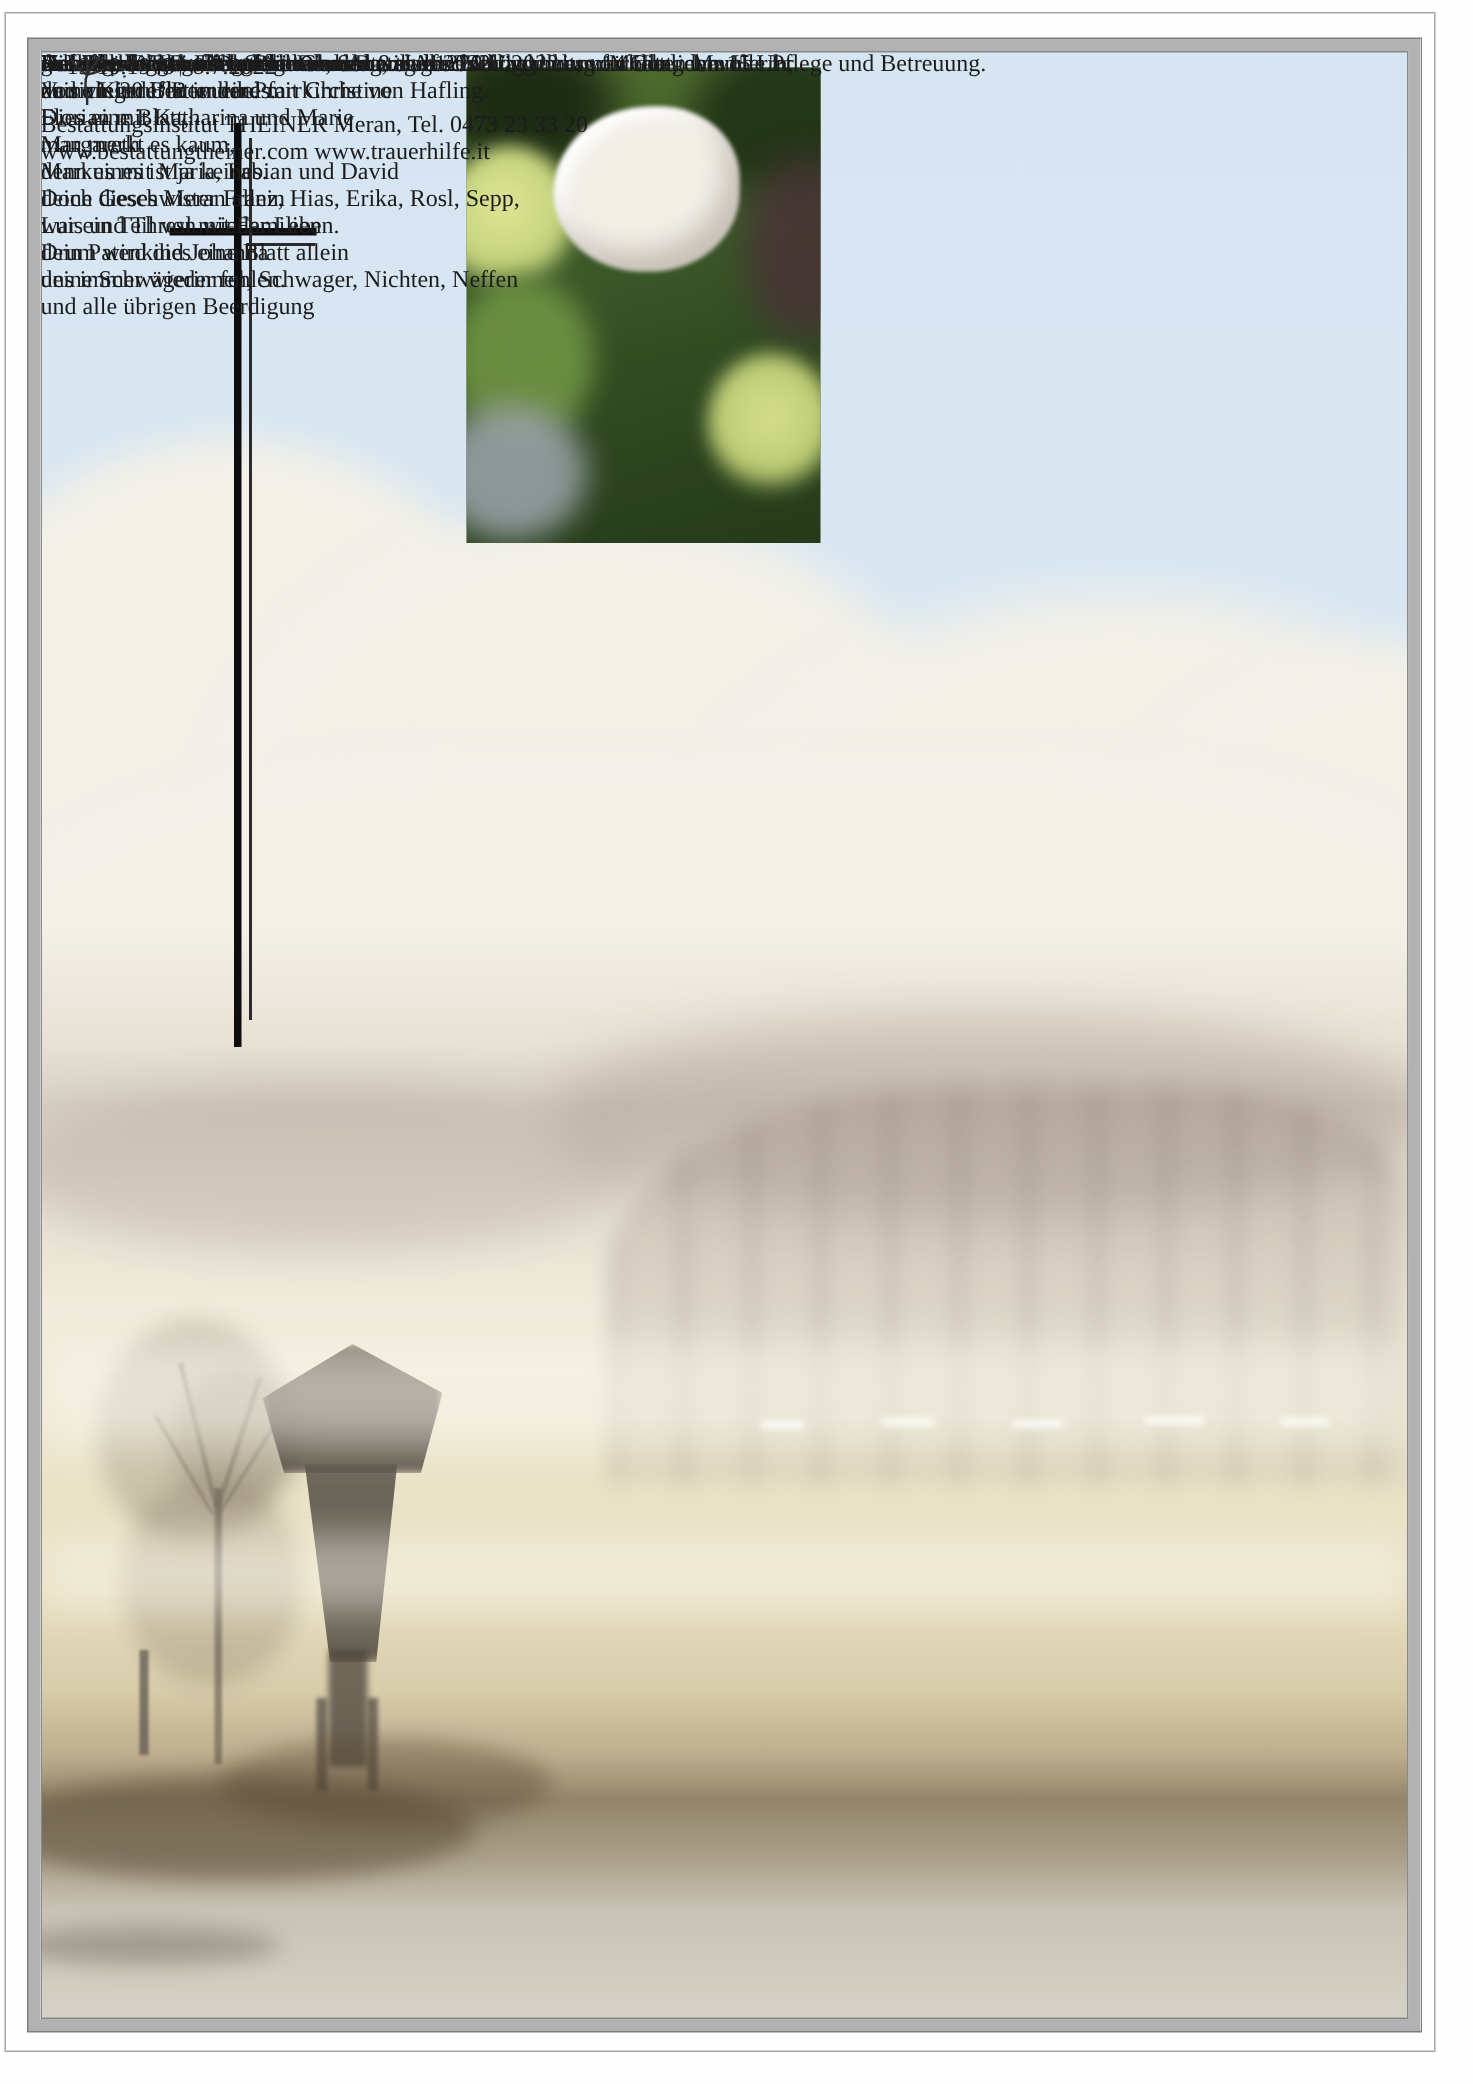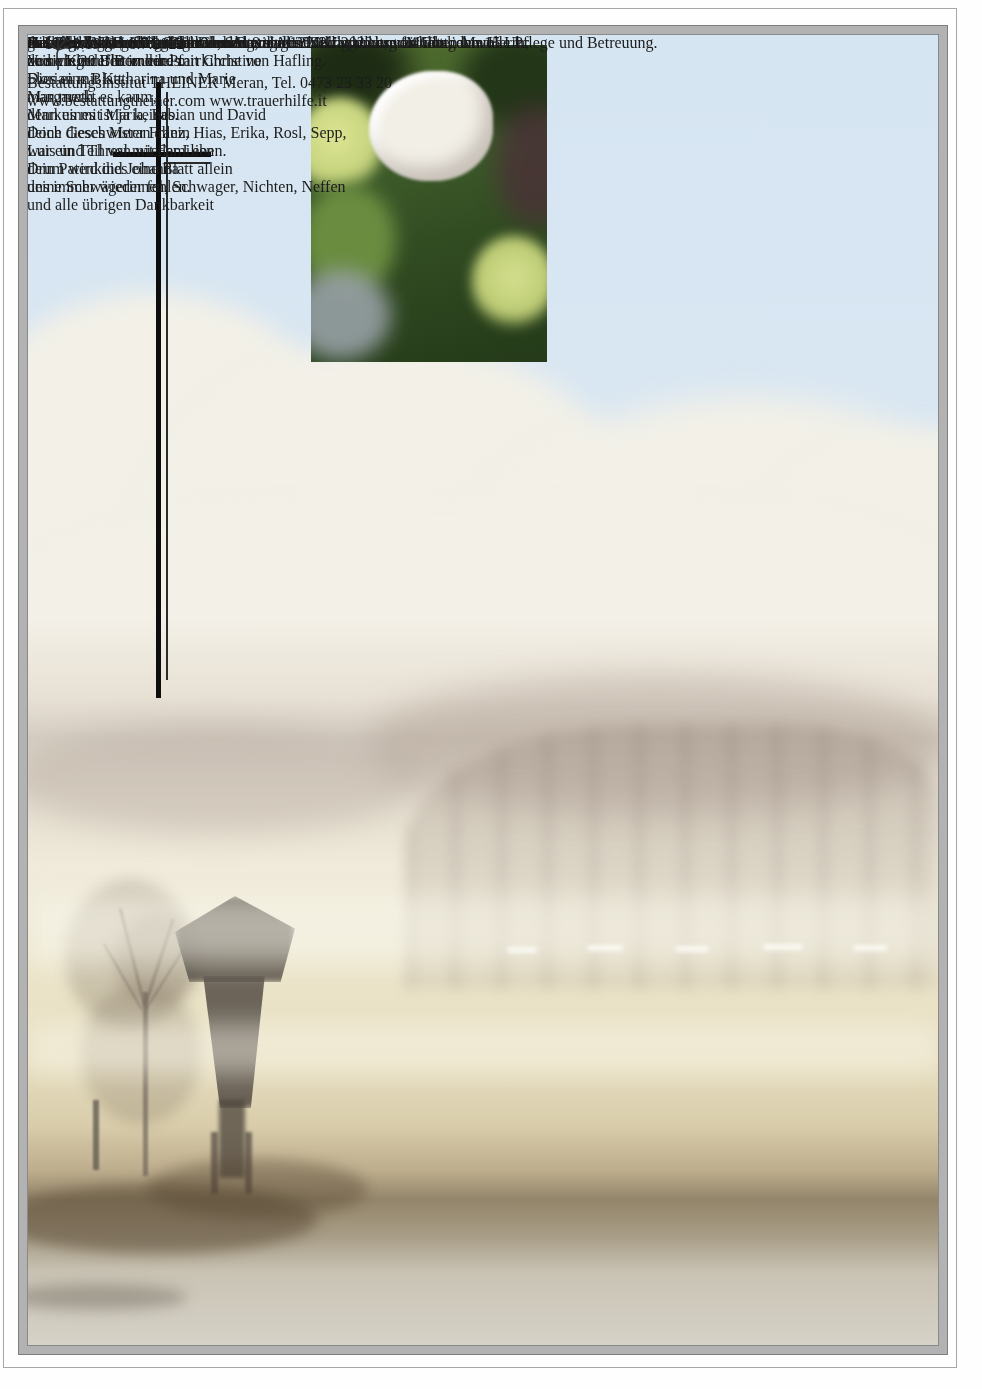--- a/index.html
+++ b/index.html
@@ -248,21 +248,21 @@
     <div class="abs colblock mourners">
       <div>In Liebe</div>
       <div>deine Kinder Bernhard mit Christine</div>
       <div class="ind">Florian mit Katharina und Marie</div>
       <div class="ind">Margareth</div>
       <div class="ind">Markus mit Maria, Fabian und David</div>
       <div>deine Geschwister Franz, Hias, Erika, Rosl, Sepp,</div>
       <div>Luis und Thresl mit Familien</div>
       <div>dein Patenkind Johanna</div>
       <div>deine Schwägerinnen, Schwager, Nichten, Neffen</div>
-      <div>und alle übrigen Dankbarkeit</div>
+      <div>und alle übrigen Beerdigung</div>
     </div>
 
     <div class="abs colblock para rosary">
       <div>Den Rosenkranz beten wir am Sonntag um 20 Uhr und am Montag um 15 Uhr</div>
       <div>und um 30 Uhr in der Pfarrkirche von Hafling.</div>
     </div>
 
     <div class="abs colblock para thanks">Unser besonderer Dank gilt der Altershilfe Tschöggelberg für die liebevolle Pflege und Betreuung.</div>
 
     <div class="abs colblock para gratitude">

